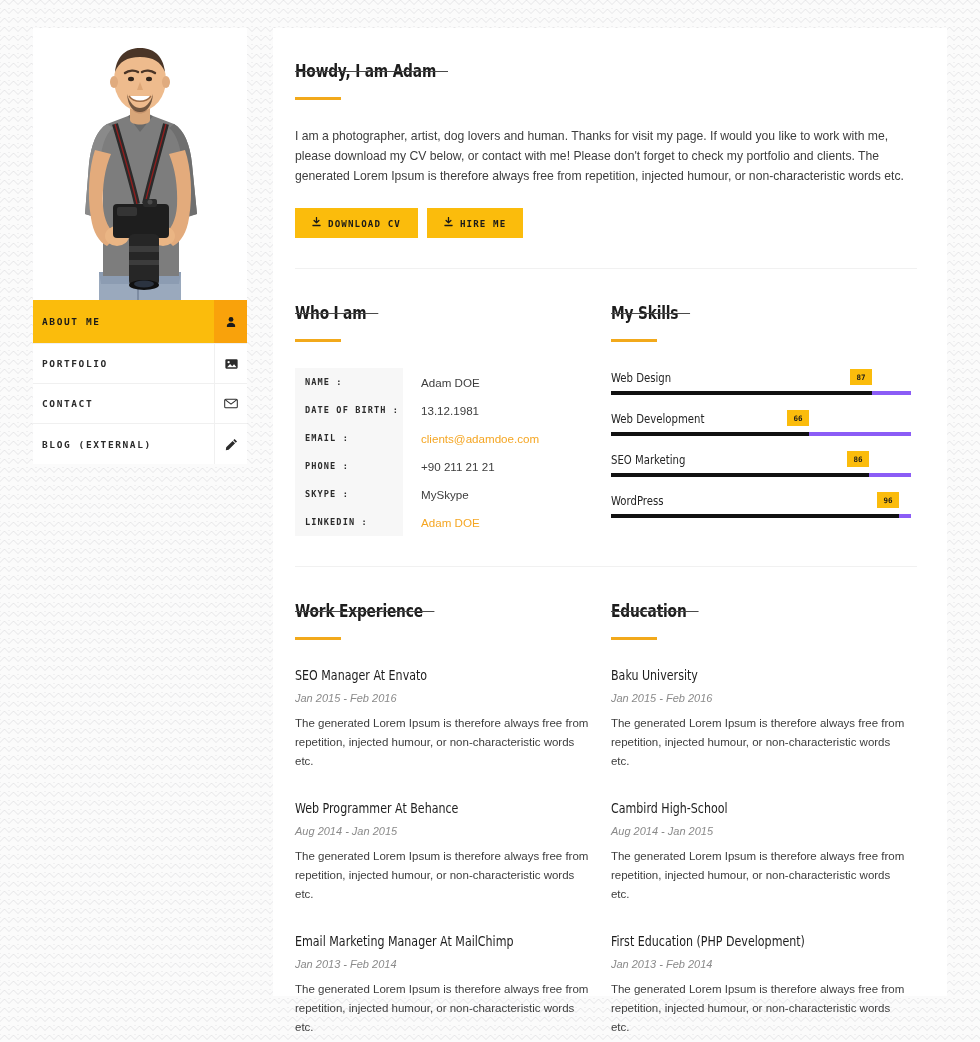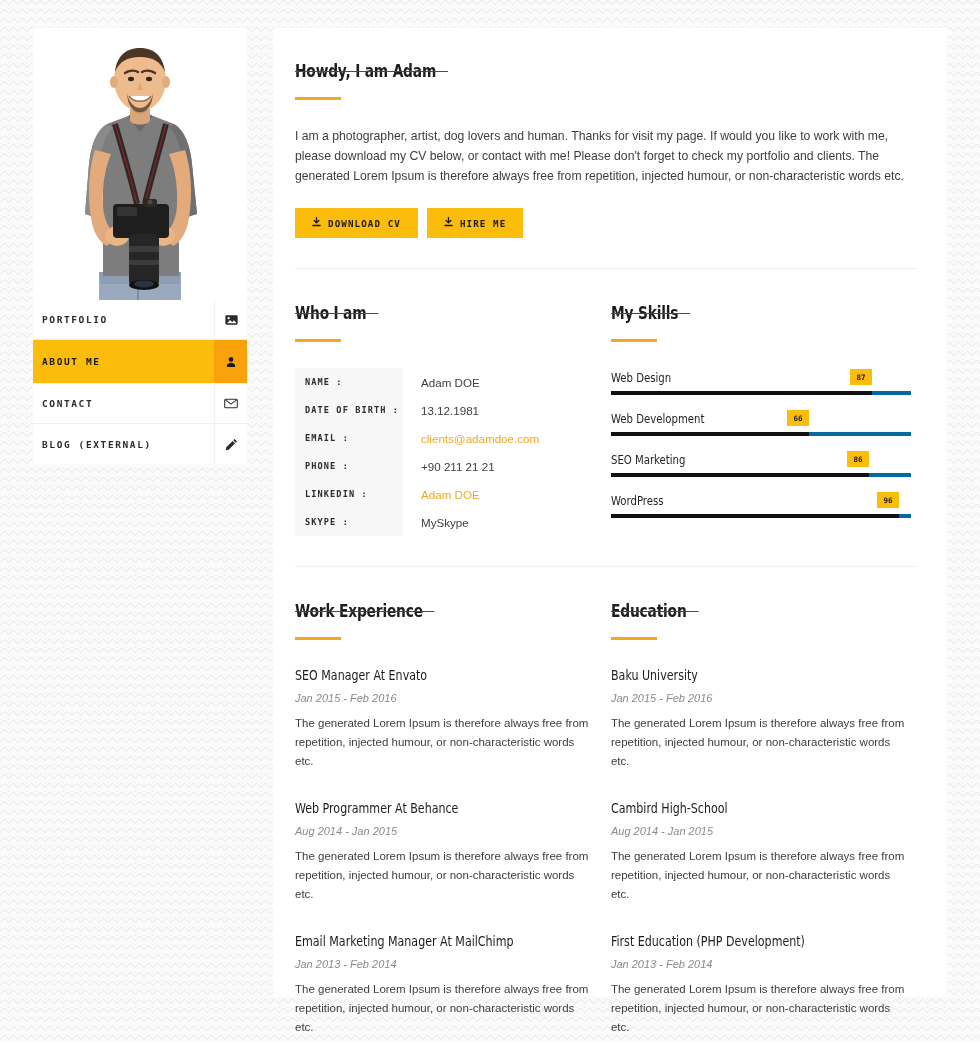--- a/index.html
+++ b/index.html
@@ -191,21 +191,21 @@
     font-size: 12.5px;
     color: #242424;
     transform: scaleX(0.9);
     transform-origin: left center;
     display: inline-block;
     margin-bottom: 6px;
   }
   .skill-track {
     position: relative;
     height: 4px;
-    background: #0369a1;
+    background: #8b5cf6;
     width: 300px;
   }
   .skill-fill { height: 4px; background: #111111; }
   .skill-badge {
     position: absolute;
     bottom: 10px;
     background: #fbbc0c;
     color: #1a1a1a;
     font-family: "DejaVu Sans Mono", monospace;
     font-size: 7.5px;
@@ -304,37 +304,37 @@
       <rect x="96" y="206" width="30" height="52" rx="5" fill="#262626"></rect>
       <rect x="96" y="218" width="30" height="6" fill="#3c3c3c"></rect>
       <rect x="96" y="232" width="30" height="5" fill="#3c3c3c"></rect>
       <ellipse cx="111" cy="257" rx="15" ry="5" fill="#101010"></ellipse>
       <ellipse cx="111" cy="256" rx="10" ry="3.4" fill="#2b3340"></ellipse>
     </svg>
   </div>
 
   <nav class="menu">
 
+    <div class="menu-item active">
+      <span class="label">ABOUT ME</span>
+      <span class="icon-box">
+        <svg width="12" height="12" viewBox="0 0 16 16" fill="#1a1a1a">
+            <circle cx="8" cy="4.5" r="3.2"></circle>
+            <path d="M8 9c-3.2 0-5.5 1.8-5.5 4v1.5h11V13c0-2.2-2.3-4-5.5-4z"></path>
+          </svg>
+      </span>
+    </div>
+
     <div class="menu-item">
       <span class="label">PORTFOLIO</span>
       <span class="icon-box">
         <svg width="13" height="12" viewBox="0 0 18 15" fill="#2b2b2b">
             <rect x="0.5" y="1" width="17" height="13" rx="1.5"></rect>
             <circle cx="5" cy="5" r="1.6" fill="#fff"></circle>
             <path d="M3 12l4-4.5 3 3 2.5-2.5 3.5 4z" fill="#fff"></path>
-          </svg>
-      </span>
-    </div>
-
-    <div class="menu-item active">
-      <span class="label">ABOUT ME</span>
-      <span class="icon-box">
-        <svg width="12" height="12" viewBox="0 0 16 16" fill="#1a1a1a">
-            <circle cx="8" cy="4.5" r="3.2"></circle>
-            <path d="M8 9c-3.2 0-5.5 1.8-5.5 4v1.5h11V13c0-2.2-2.3-4-5.5-4z"></path>
           </svg>
       </span>
     </div>
 
     <div class="menu-item">
       <span class="label">CONTACT</span>
       <span class="icon-box">
         <svg width="14" height="11" viewBox="0 0 18 13" fill="none" stroke="#2b2b2b" stroke-width="1.3">
             <rect x="0.9" y="0.9" width="16.2" height="11.2" rx="1.4"></rect>
             <path d="M1.4 1.6 L9 7.4 L16.6 1.6"></path>
@@ -405,26 +405,26 @@
           </tr>
           <tr>
             <td class="k">EMAIL :</td>
             <td class="v link">clients@adamdoe.com</td>
           </tr>
           <tr>
             <td class="k">PHONE :</td>
             <td class="v">+90 211 21 21</td>
           </tr>
           <tr>
+            <td class="k">SKYPE :</td>
+            <td class="v">MySkype</td>
+          </tr>
+          <tr>
             <td class="k">LINKEDIN :</td>
             <td class="v link">Adam DOE</td>
-          </tr>
-          <tr>
-            <td class="k">SKYPE :</td>
-            <td class="v">MySkype</td>
           </tr>
         </tbody>
       </table>
     </section>
 
     <section class="col-right">
       <div class="section-head">
         <h2 class="section-title">My Skills</h2>
         <div class="title-underline"></div>
       </div>

